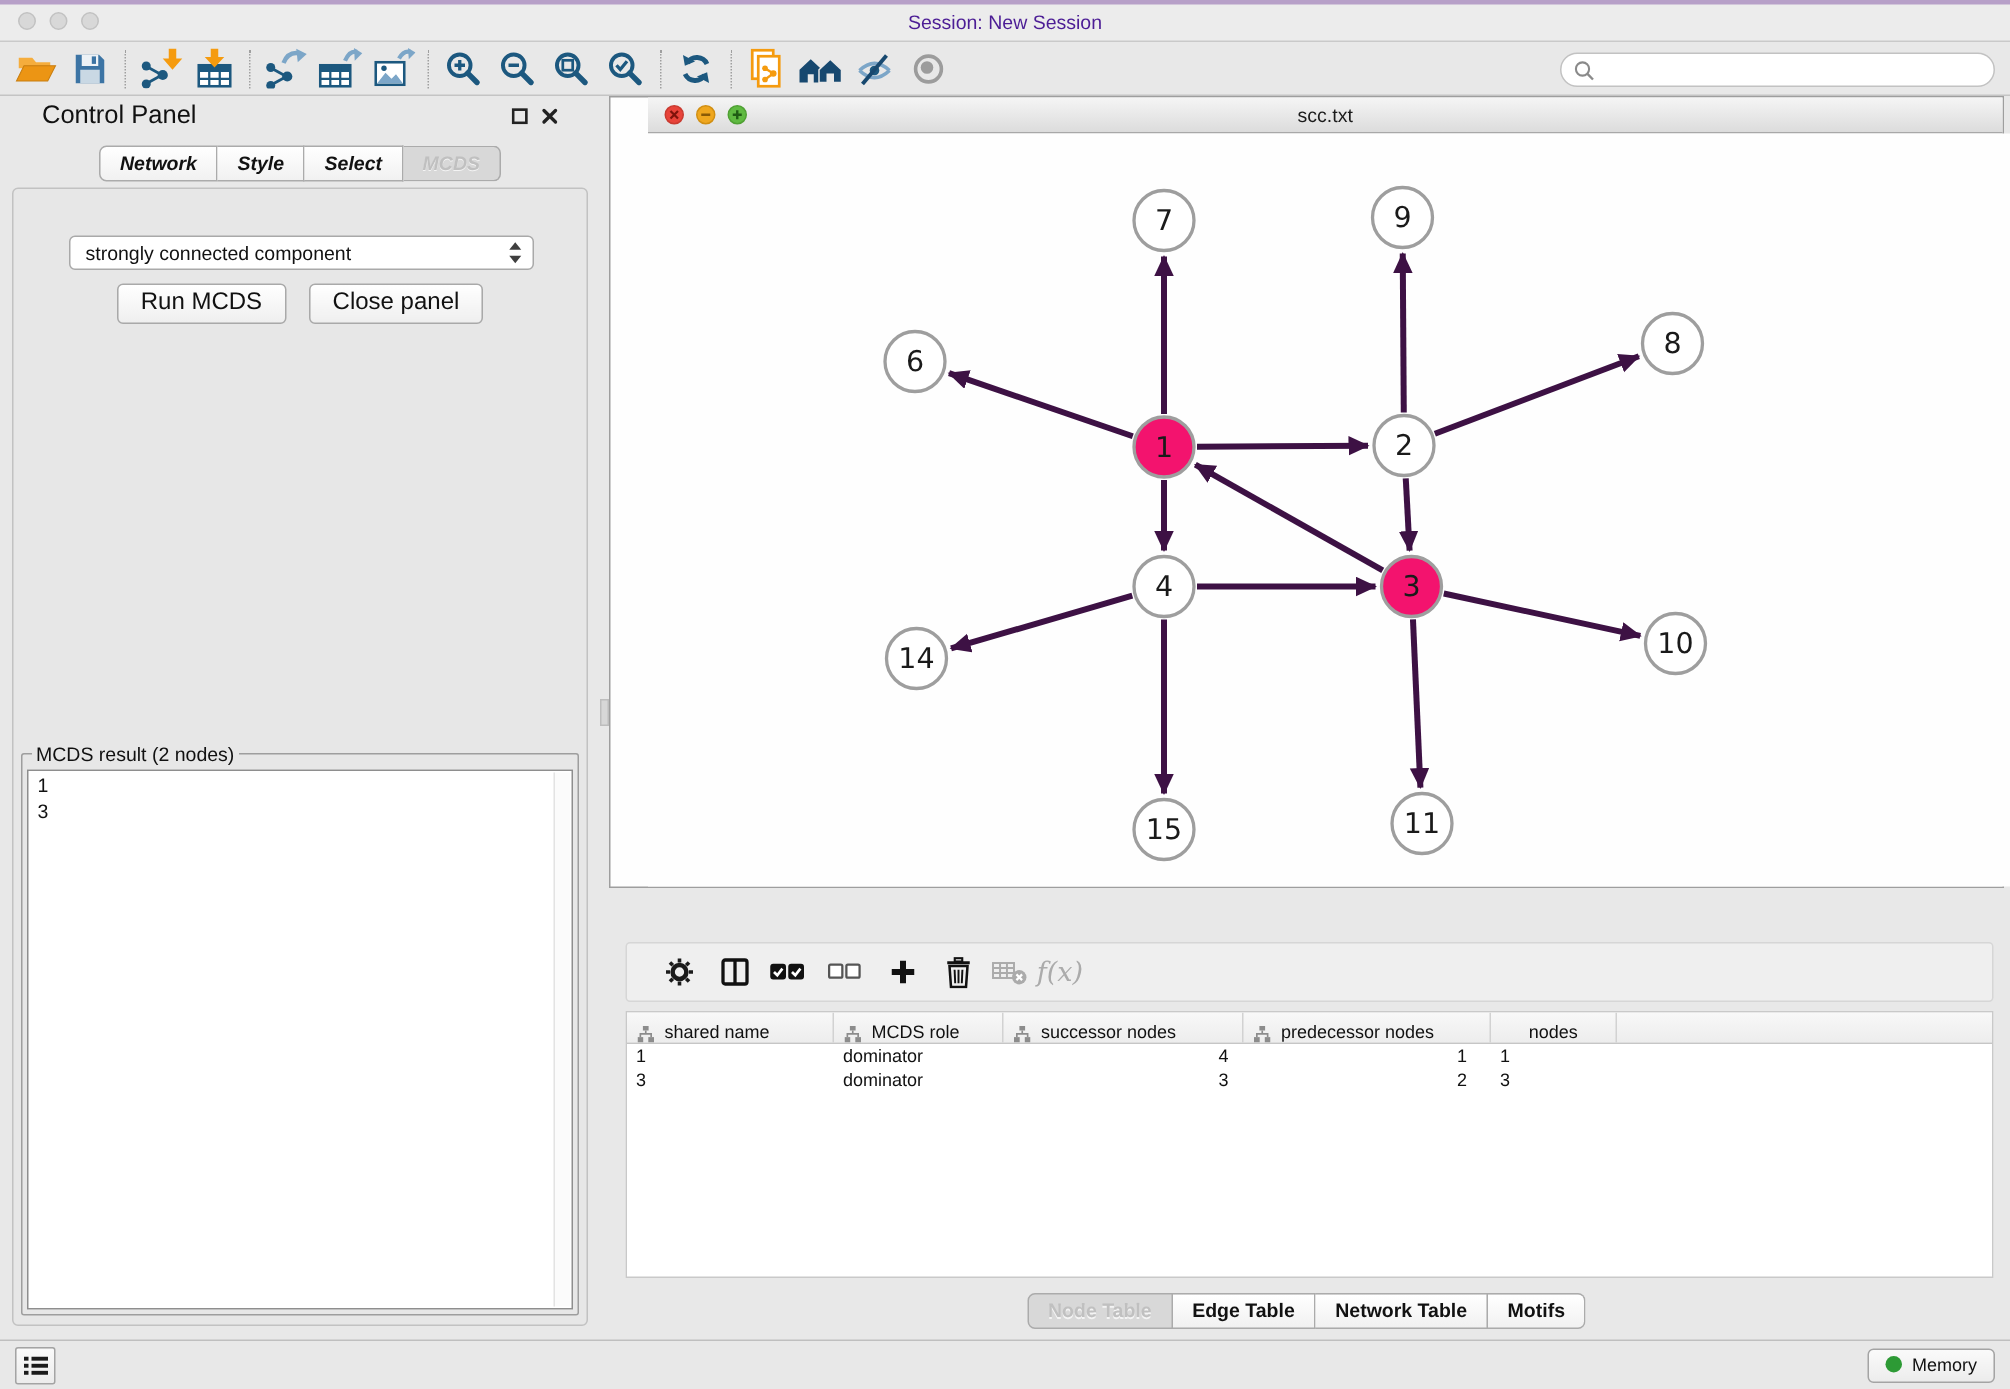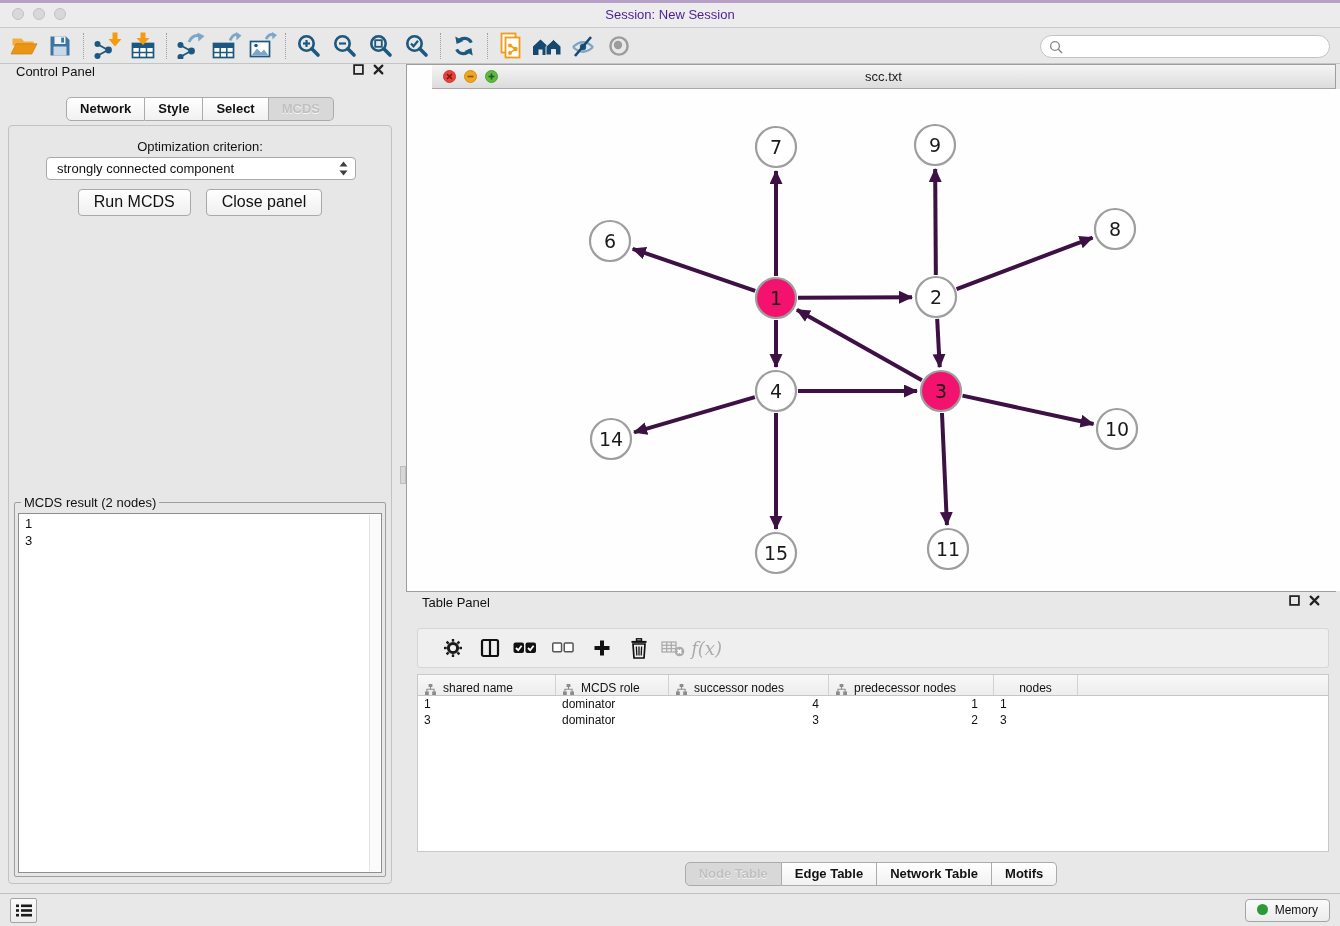--- a/index.html
+++ b/index.html
@@ -15,23 +15,23 @@
 
   
   .toolbar { position:absolute; top:28px; left:0; right:0; height:36px; background:#E8E8E8; border-bottom:1px solid #C4C4C4; display:flex; align-items:center; padding-left:6px; }
   .icon-btn { width:36px; height:34px; display:flex; align-items:center; justify-content:center; flex:none; }
   .tsep { width:0; height:26px; border-left:1px dotted #9F9F9F; margin:0 5px; flex:none; }
   .search { position:absolute; right:10px; top:7px; width:290px; height:23px; background:#fff; border:1px solid #C2C2C2; border-radius:12px; display:flex; align-items:center; padding:0 8px; }
   .search input { border:none; outline:none; flex:1; font-size:13px; background:transparent; font-family:inherit; }
 
   
   .control-panel { position:absolute; left:0; top:64px; width:400px; height:829px; background:#E8E8E8; }
-  .panel-head { height:26px; display:flex; align-items:flex-start; padding:0 16px; font-size:13px; }
+  .panel-head { height:26px; display:flex; align-items:center; padding:0 28px; font-size:17px; }
   .ph-icons { margin-left:auto; display:flex; gap:9px; align-items:center; }
-  .cp-tabs { position:relative; display:flex; justify-content:center; margin-top:7px; z-index:2; }
+  .cp-tabs { position:relative; display:flex; justify-content:center; margin-top:7px; z-index:2;font-style:italic; }
   .cp-tab, .bt-tab { font-size:13px; font-weight:bold; padding:3px 13px 4px; background:linear-gradient(#FFFFFF,#F1F1F1); border:1px solid #ABABAB; border-left:none; color:#111; cursor:default; }
   .cp-tab:first-child, .bt-tab:first-child { border-left:1px solid #ABABAB; border-radius:5px 0 0 5px; }
   .cp-tab:last-child, .bt-tab:last-child { border-radius:0 5px 5px 0; }
   .cp-tab.active, .bt-tab.active { background:#D8D8D8; color:#C0C0C0; text-shadow:0 1px 0 #F4F4F4; }
   .cp-content { position:absolute; left:8px; right:8px; top:61px; bottom:9px; border:1px solid #C2C2C2; border-radius:4px; background:#E7E7E7; }
   .opt-label { position:absolute; top:13px; left:0; right:0; text-align:center; font-size:13px; }
   .mac-select { position:absolute; left:37px; top:31px; width:310px; height:23px; background:#fff; border:1px solid #A9A9A9; border-radius:4px; display:flex; align-items:center; padding:0 7px 0 10px; font-size:13px; }
   .mac-select .stepper { margin-left:auto; display:flex; }
   .btn-row { position:absolute; top:63px; left:0; right:0; display:flex; justify-content:center; gap:15px; }
   .mac-btn { background:linear-gradient(#FFFFFF,#EFEFEF); border:1px solid #A9A9A9; border-radius:4px; font-size:16px; padding:3px 15px 4px; font-family:inherit; color:#111; }
@@ -263,21 +263,20 @@
         </svg>
     </span>
   </div>
   <div class="cp-tabs" id="cp-tabs">
       <div class="cp-tab">Network</div>
       <div class="cp-tab">Style</div>
       <div class="cp-tab">Select</div>
       <div class="cp-tab active">MCDS</div>
     </div>
   <div class="cp-content">
-    <div class="opt-label">Optimization criterion:</div>
     <div class="mac-select">
       <span>strongly connected component</span>
       <span class="stepper">
         <svg width="9" height="15" viewBox="0 0 9 15">
           <path d="M4.5 0.5 L8.5 5.5 H0.5 Z" fill="#3F3F3F"></path>
             <path d="M4.5 14.5 L0.5 9.5 H8.5 Z" fill="#3F3F3F"></path>
         </svg>
       </span>
     </div>
     <div class="btn-row">
@@ -385,31 +384,20 @@
           <g>
             <circle cx="516" cy="460" r="20" fill="#ffffff" stroke="#9E9E9E" stroke-width="2.2"></circle>
             <text x="516" y="466.5" text-anchor="middle" font-size="19" fill="#1a1a1a" font-family="DejaVu Sans, sans-serif">11</text>
           </g>
         </g>
     </svg>
   </div>
 </div>
 
 <div class="table-panel">
-  <div class="panel-head">
-    <span>Table Panel</span>
-    <span class="ph-icons">
-      <svg width="11" height="11" viewBox="0 0 10 10">
-          <rect x="1" y="1" width="8" height="8" fill="none" stroke="#222" stroke-width="1.6"></rect>
-        </svg>
-      <svg width="11" height="11" viewBox="0 0 10 10">
-          <path d="M1.5 1.5 L8.5 8.5 M8.5 1.5 L1.5 8.5" stroke="#222" stroke-width="2" stroke-linecap="round"></path>
-        </svg>
-    </span>
-  </div>
   <div class="tp-toolbar">
     <div class="tp-icon">
       <svg width="20" height="20" viewBox="0 0 20 20">
         <circle cx="10" cy="10" r="4.6" fill="none" stroke="#1b1b1b" stroke-width="3"></circle>
         <g stroke="#1b1b1b" stroke-width="2.4">
           <line x1="16.3" y1="10" x2="19" y2="10"></line>
             <line x1="14.45" y1="14.45" x2="16.36" y2="16.36"></line>
           <line x1="10" y1="16.3" x2="10" y2="19"></line>
             <line x1="5.55" y1="14.45" x2="3.64" y2="16.36"></line>
           <line x1="3.7" y1="10" x2="1" y2="10"></line>

